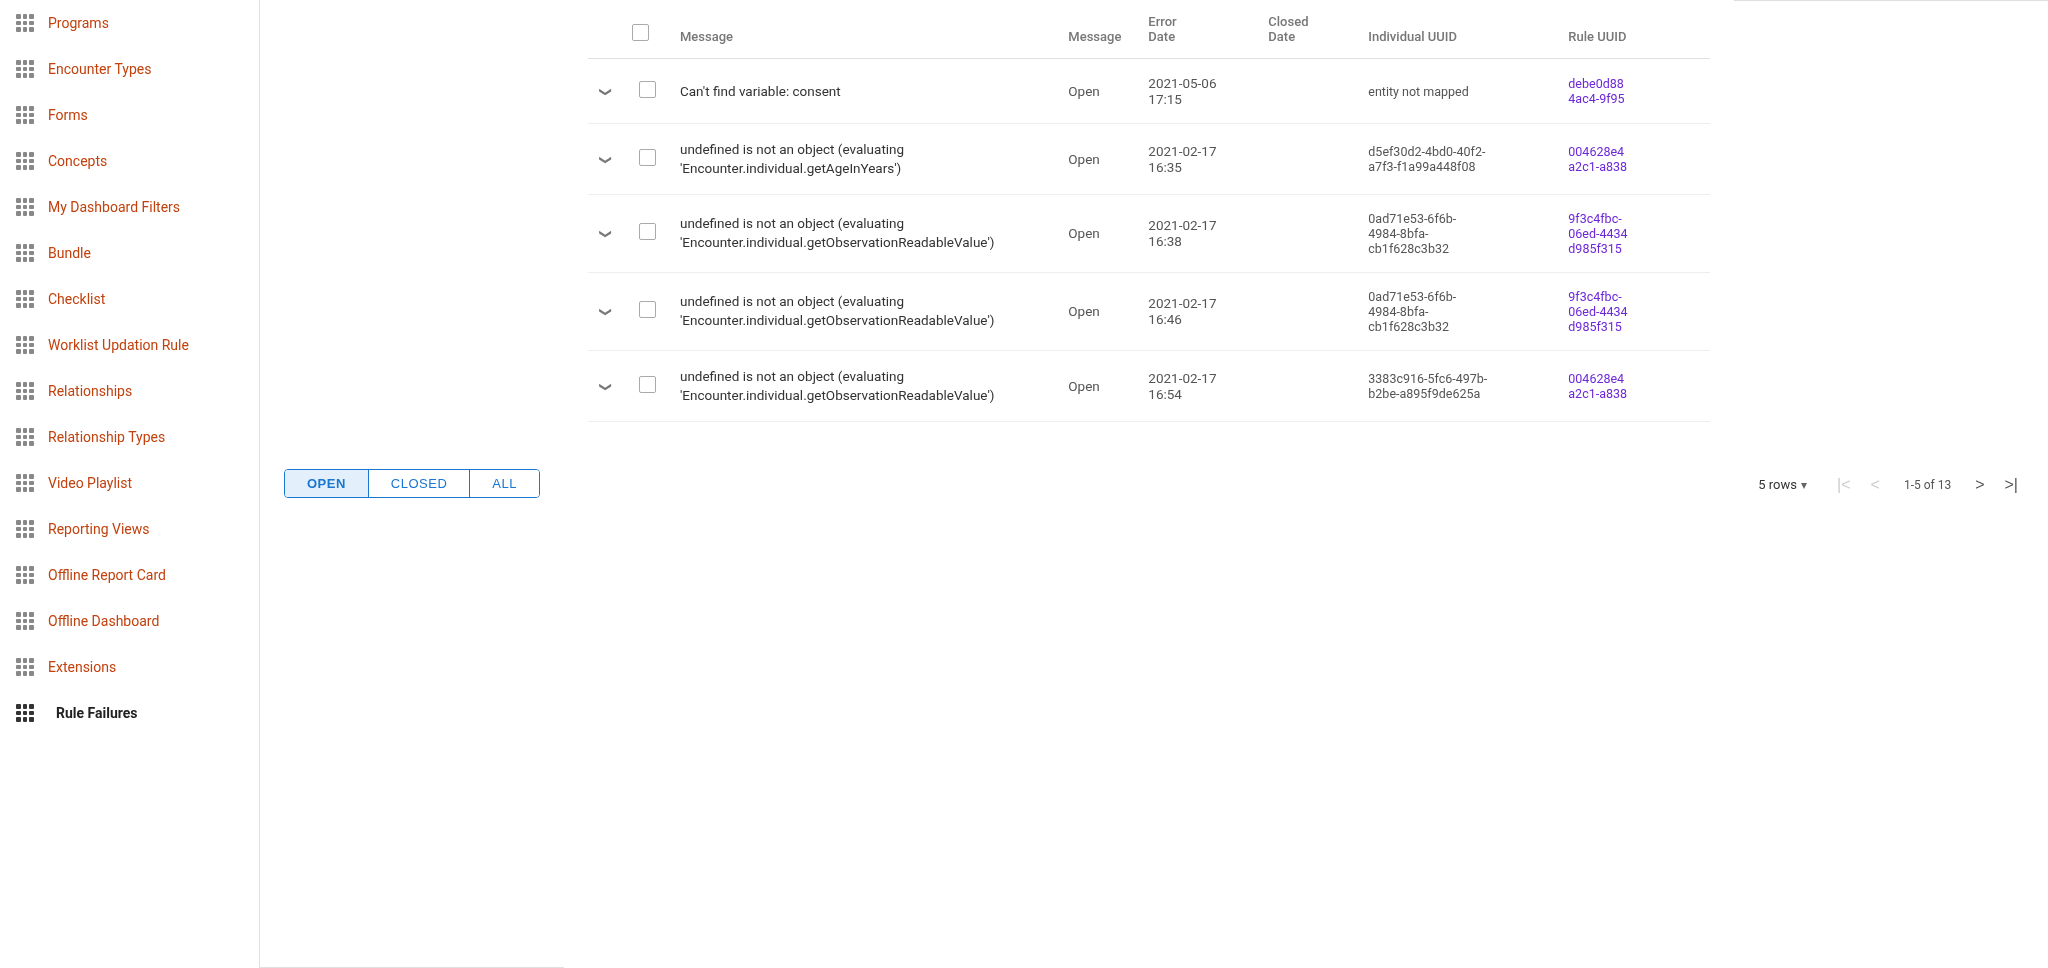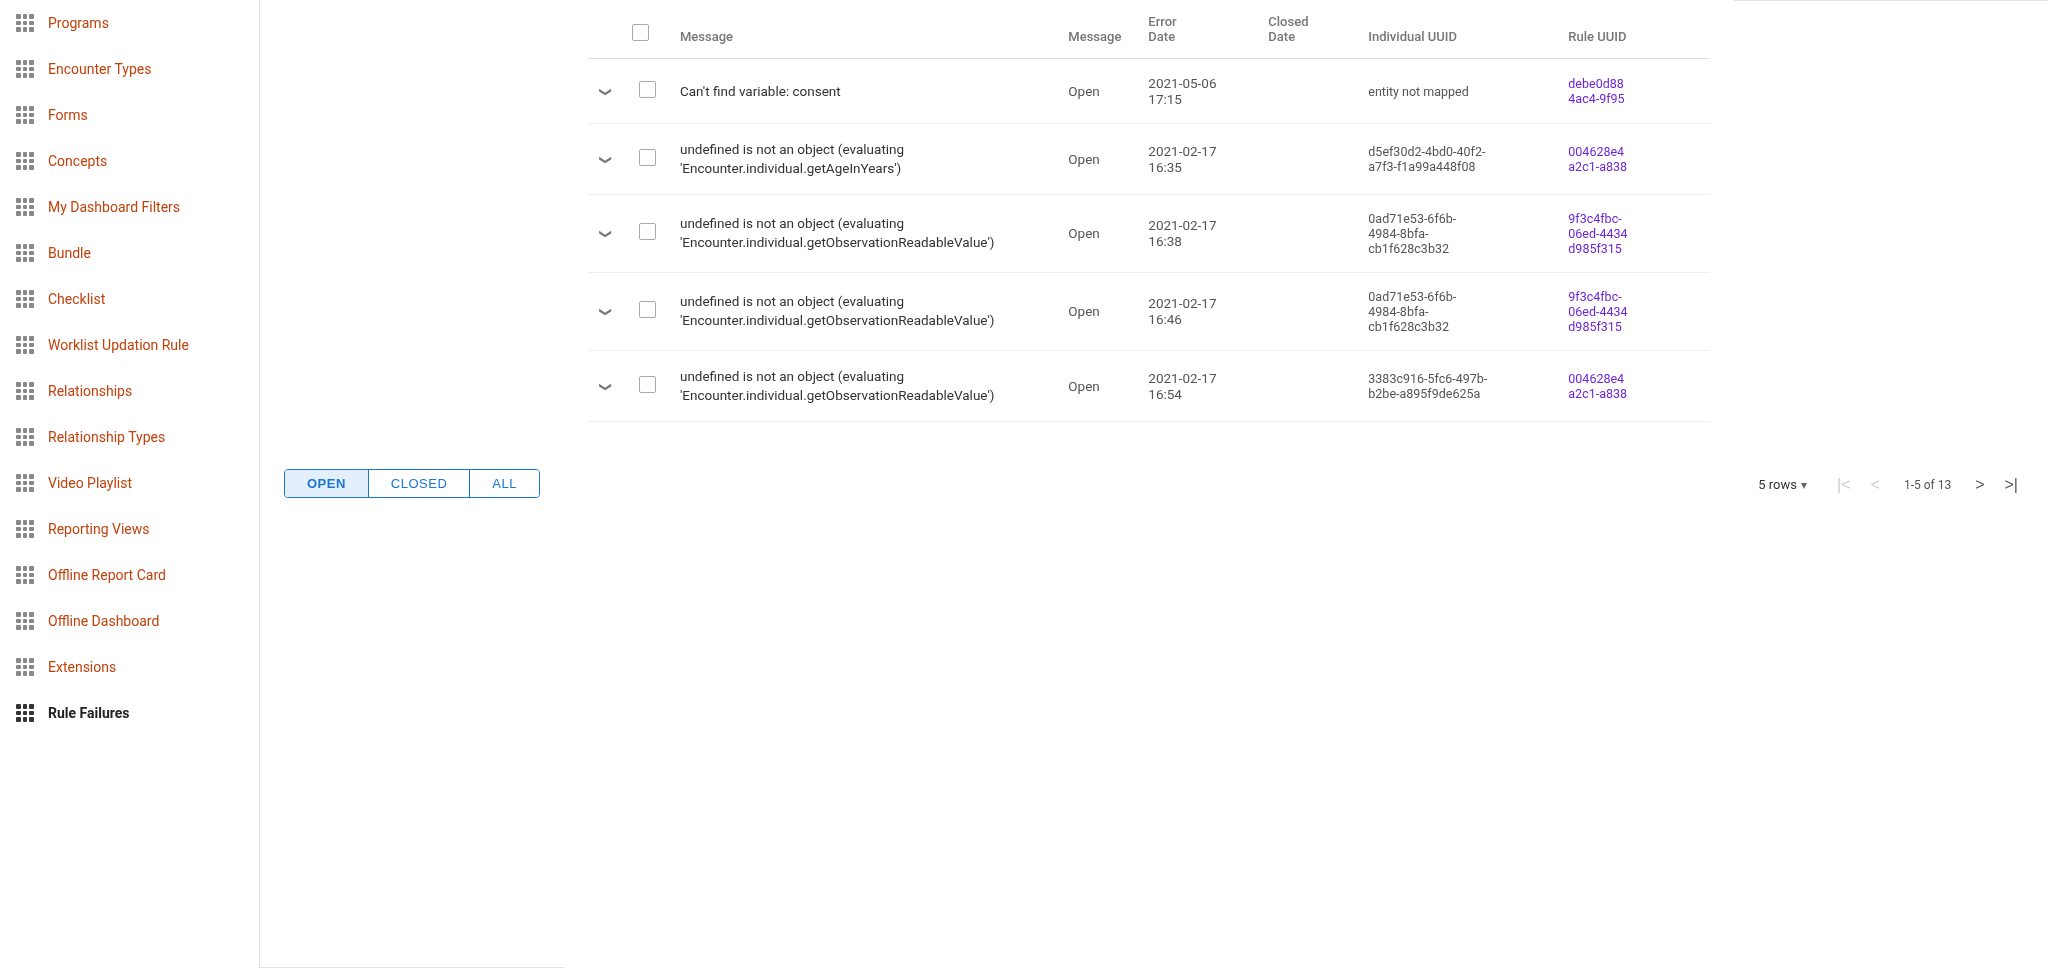--- a/index.html
+++ b/index.html
@@ -16,21 +16,21 @@
     }
     .sidebar-item {
       display: flex;
       align-items: center;
       padding: 14px 16px;
       cursor: pointer;
       color: #c2410c;
       font-size: 14px;
       border-bottom: none;
     }
-    .sidebar-item.active { font-weight: 700; color: #222; }
+    .sidebar-item.active { font-weight: 700; color: #222; gap: 8px; }
     .sidebar-item .grid-icon {
       display: grid;
       grid-template-columns: 1fr 1fr 1fr;
       grid-template-rows: 1fr 1fr 1fr;
       gap: 2px;
       width: 18px;
       height: 18px;
       margin-right: 14px;
       flex-shrink: 0;
     }

